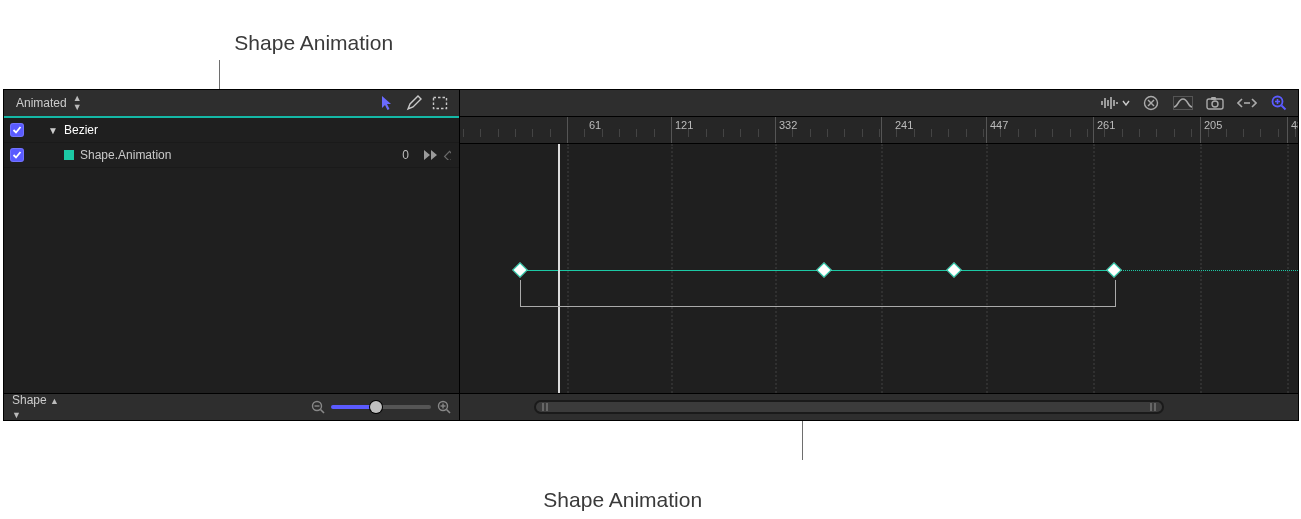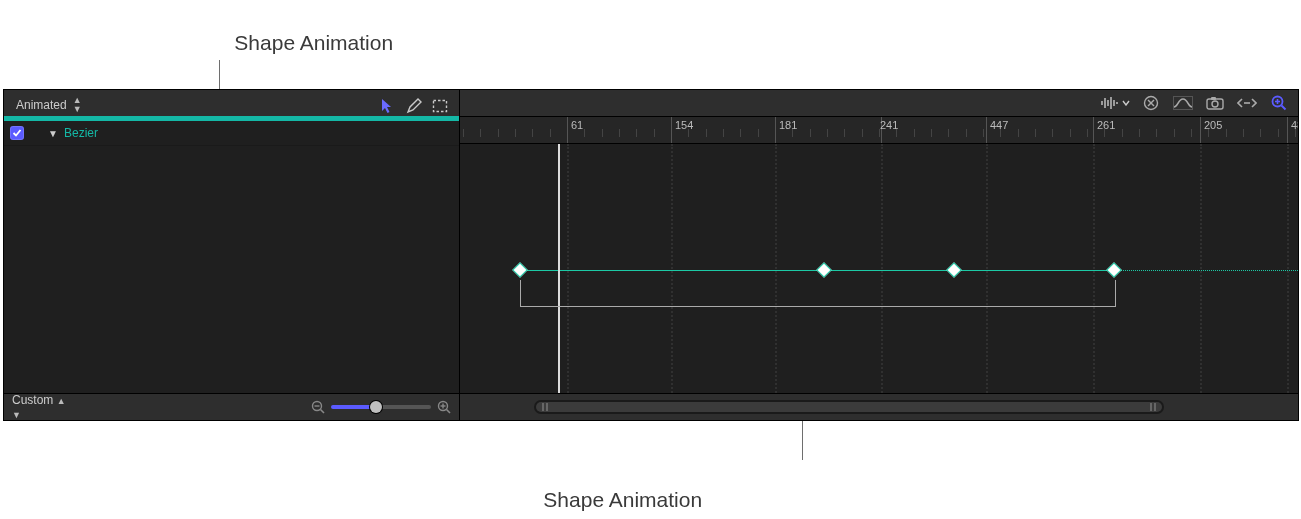--- a/index.html
+++ b/index.html
@@ -56,23 +56,23 @@
     flex: 1 1 auto;
     background: #1f1f1f;
     display: flex;
     flex-direction: column;
     position: relative;
   }
   
   .lp-toolbar {
     height: 26px;
     background: #2e2e2e;
-    border-bottom: 5px solid #14b8a6;
-    display: flex;
-    align-items: flex-end;
+    border-bottom: 2px solid #14b8a6;
+    display: flex;
+    align-items: center;
     padding: 0 8px;
     font-size: 12px;
     color: #ccc;
   }
   .lp-toolbar .filter {
     display: flex;
     align-items: center;
     gap: 6px;
     padding: 2px 4px;
   }
@@ -120,21 +120,21 @@
     box-shadow: inset 0 0 0 1px rgba(255,255,255,0.15);
   }
   .lp-row .cb svg { display:block; }
   .disclosure {
     width: 10px;
     flex: 0 0 10px;
     margin-right: 6px;
     color: #ccc;
     font-size: 10px;
   }
-  .row-title { color: #14b8a6; }
+  .row-title { color: #ffffff; }
   .child-row .row-title { color: #c9c9c9; }
   .child-row .color-chip {
     width: 10px; height: 10px;
     background: #1cc9a5;
     margin-right: 6px;
     flex: 0 0 auto;
   }
   .row-right {
     margin-left: auto;
     display: flex;
@@ -383,25 +383,46 @@
         <div class="lp-row">
           <span class="cb">
             <svg width="10" height="10" viewBox="0 0 10 10">
                 <path d="M1.5 5 L4 7.5 L8.5 2" fill="none" stroke="#fff" stroke-width="1.8"></path>
               </svg>
           </span>
           <span style="width:14px;"></span>
           <span class="disclosure">▼</span>
           <span class="row-title">Bezier</span>
         </div>
+        <div class="lp-row child-row">
+          <span class="cb">
+            <svg width="10" height="10" viewBox="0 0 10 10">
+                <path d="M1.5 5 L4 7.5 L8.5 2" fill="none" stroke="#fff" stroke-width="1.8"></path>
+              </svg>
+          </span>
+          <span style="width:30px;"></span>
+          <span class="color-chip"></span>
+          <span class="row-title">Shape.Animation</span>
+          <div class="row-right">
+            <span class="val">0</span>
+            <span class="kf-icons">
+              <svg width="14" height="12" viewBox="0 0 14 12">
+                  <path d="M1 1 L7 6 L1 11 Z M8 1 L14 6 L8 11 Z" fill="#9a9a9a"></path>
+                </svg>
+              <svg width="10" height="10" viewBox="0 0 10 10">
+                  <rect x="5" y="0" width="7" height="7" transform="rotate(45 5 5)" fill="none" stroke="#6a6a6a" stroke-width="1.2"></rect>
+                </svg>
+            </span>
+          </div>
+        </div>
       </div>
 
       <div class="lp-bottom">
         <div class="filter">
-          <span>Custom</span>
+          <span>Shape</span>
           <span class="select-caret">▲<br>▼</span>
         </div>
         <div class="spacer"></div>
         <div class="zoom-slider">
           <svg width="14" height="14" viewBox="0 0 14 14">
               <circle cx="6" cy="6" r="4.5" fill="none" stroke="#888" stroke-width="1.4"></circle>
               <line x1="9.5" y1="9.5" x2="13" y2="13" stroke="#888" stroke-width="1.6"></line>
               <line x1="3.5" y1="6" x2="8.5" y2="6" stroke="#888" stroke-width="1.4"></line>
             </svg>
           <div class="slider-track">
@@ -467,27 +488,27 @@
               <line x1="10.5" y1="10.5" x2="14.5" y2="14.5" stroke="#5b5bff" stroke-width="2"></line>
               <line x1="4" y1="6.5" x2="9" y2="6.5" stroke="#5b5bff" stroke-width="1.6"></line>
               <line x1="6.5" y1="4" x2="6.5" y2="9" stroke="#5b5bff" stroke-width="1.6"></line>
             </svg>
         </div>
       </div>
 
       <div class="rp-ruler">
         <div class="ruler-ticks" id="ruler-ticks">
             <div class="major" style="left: 107px;"></div>
-            <div class="lbl" style="left: 111px; text-align: center;">61</div>
+            <div class="lbl" style="left: 129px; text-align: center;">61</div>
             <div class="major" style="left: 211px;"></div>
-            <div class="lbl" style="left: 215px;">154</div>
+            <div class="lbl" style="left: 215px;">121</div>
             <div class="major" style="left: 315px;"></div>
-            <div class="lbl" style="left: 319px;">181</div>
+            <div class="lbl" style="left: 319px;">332</div>
             <div class="major" style="left: 421px;"></div>
-            <div class="lbl" style="left: 420px;">241</div>
+            <div class="lbl" style="left: 435px;">241</div>
             <div class="major" style="left: 526px;"></div>
             <div class="lbl" style="left: 530px;">447</div>
             <div class="major" style="left: 633px;"></div>
             <div class="lbl" style="left: 637px;">261</div>
             <div class="major" style="left: 740px;"></div>
             <div class="lbl" style="left: 744px;">205</div>
             <div class="major" style="left: 827px;"></div>
             <div class="lbl" style="left: 831px;">48</div>
             <div class="minor" style="left: 3px;"></div>
             <div class="minor" style="left: 20.3333px;"></div>

